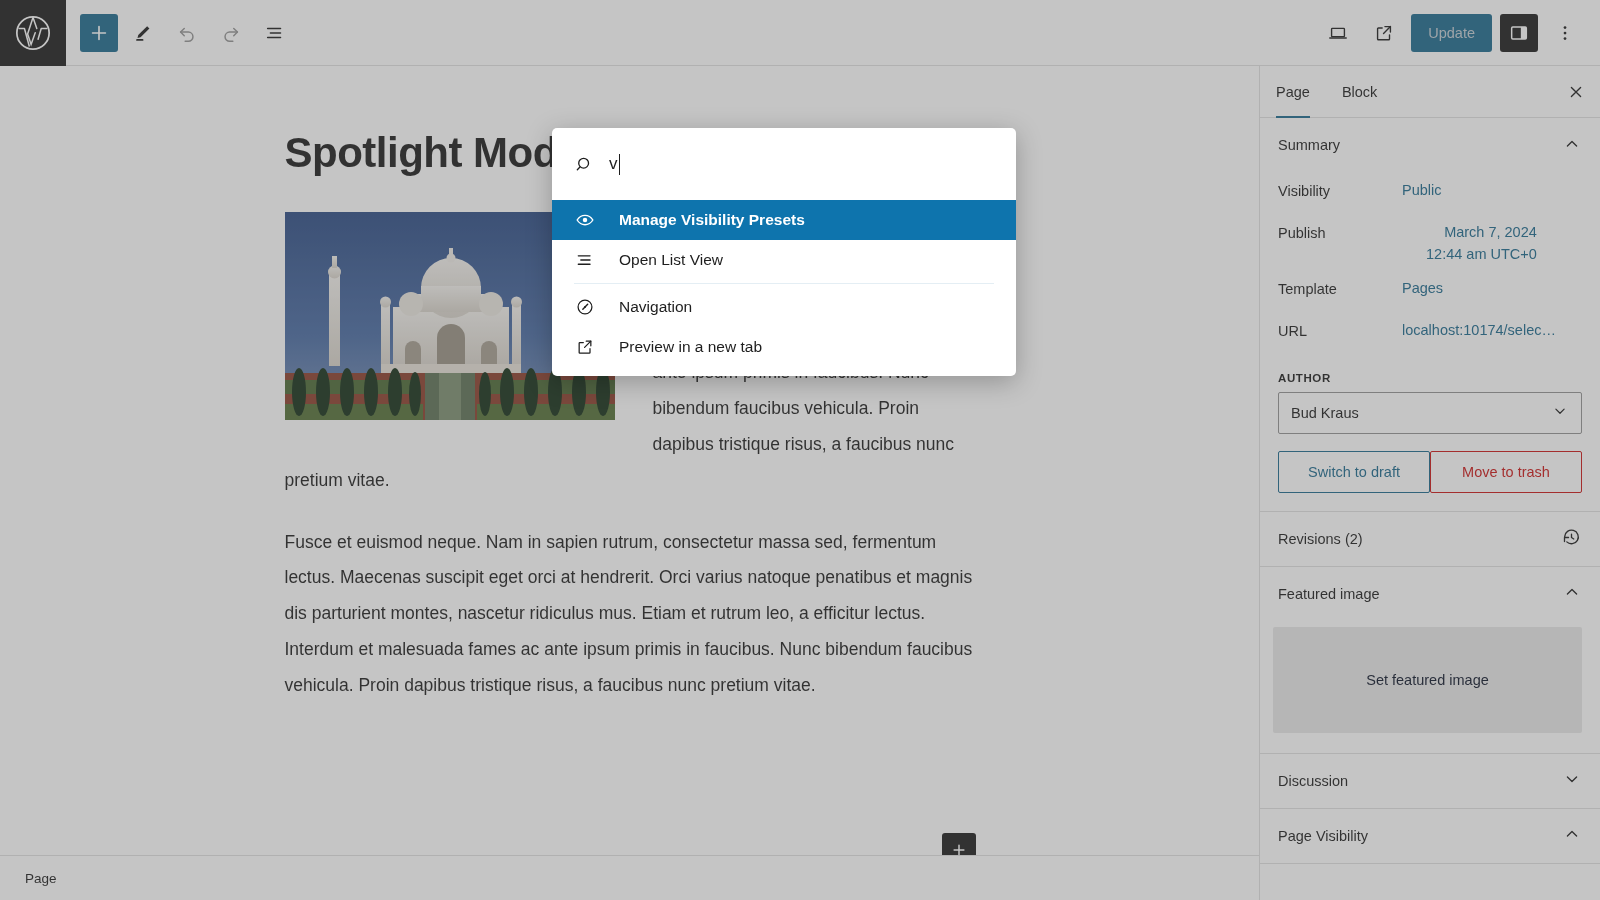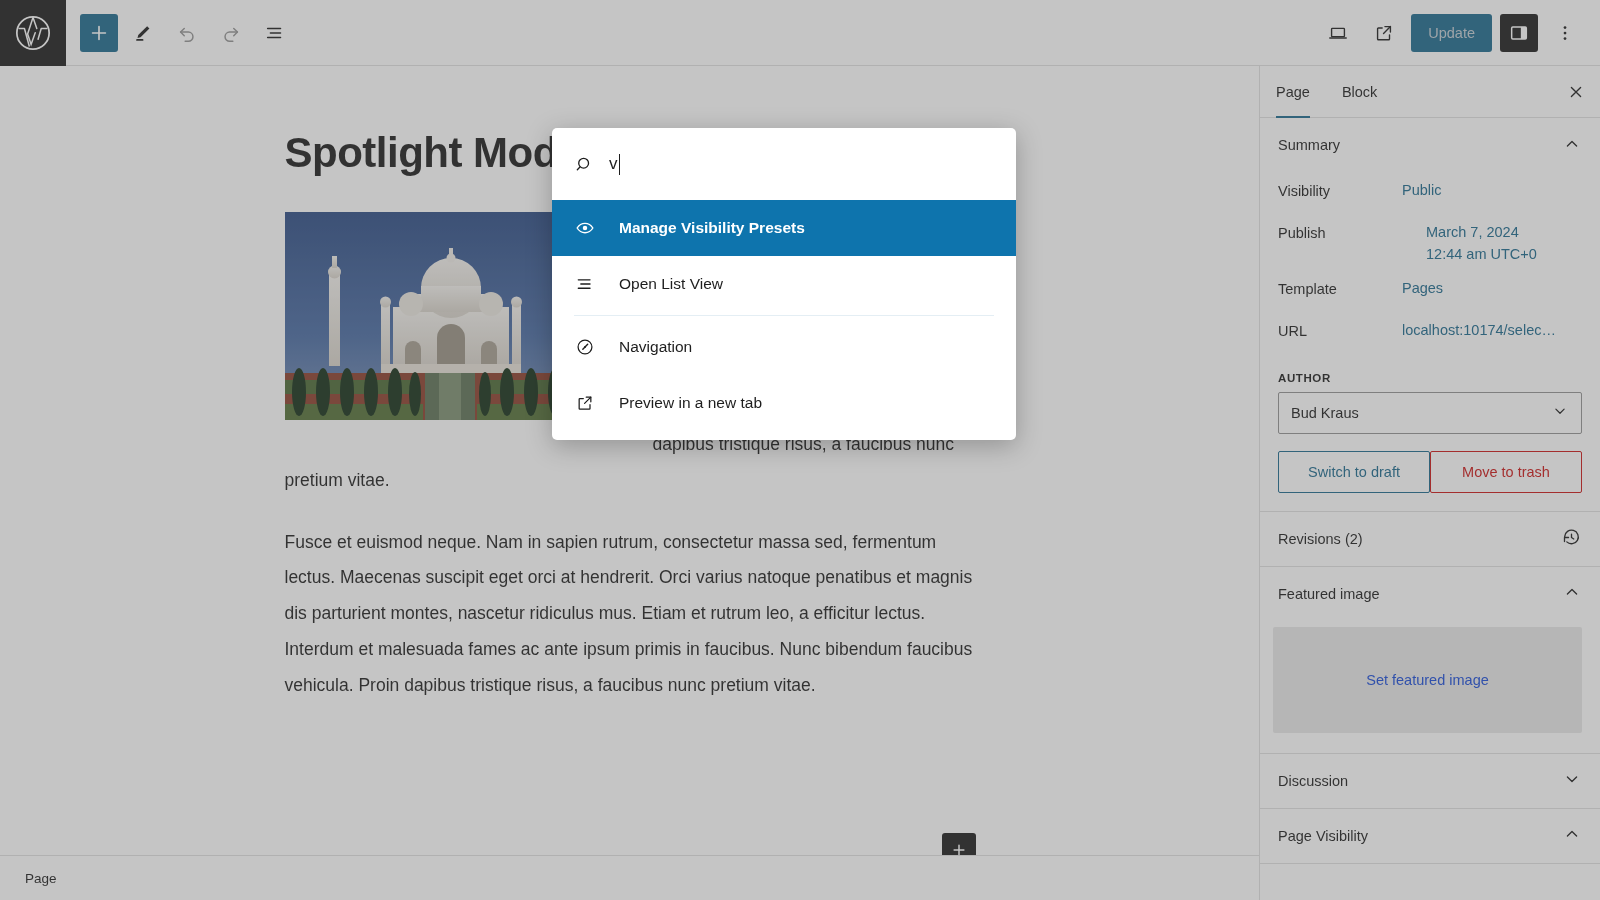--- a/index.html
+++ b/index.html
@@ -222,20 +222,21 @@
     font-size: 14.5px;
     color: #1e1e1e;
     line-height: 1.5;
     padding-top: 1px;
   }
   .sb-row-value {
     font-size: 14.5px;
     color: #1e6a8e;
     line-height: 1.5;
     cursor: pointer;
+    text-align: right;
   }
   .sb-row-value .sub { display: block; margin-left: 24px; }
 
   .sb-author-label {
     font-size: 11.5px;
     font-weight: bold;
     letter-spacing: 0.6px;
     color: #1e1e1e;
     text-transform: uppercase;
     padding: 6px 18px 8px 18px;
@@ -276,21 +277,21 @@
 
   .featured-box {
     margin: 6px 18px 20px 13px;
     height: 106px;
     background: #e8e8e8;
     border-radius: 2px;
     display: flex;
     align-items: center;
     justify-content: center;
     font-size: 14.5px;
-    color: #1d4ed8;
+    color: #0f172a;
     cursor: pointer;
   }
 
   
   .dim-overlay {
     position: absolute;
     inset: 0;
     background: rgba(90, 90, 90, 0.35);
     z-index: 20;
   }
@@ -323,21 +324,21 @@
     color: #1e1e1e;
   }
   .palette-caret {
     display: inline-block;
     width: 1.5px;
     height: 21px;
     background: #1e1e1e;
     margin-left: 1px;
   }
   .palette-item {
-    height: 56px;
+    height: 40px;
     display: flex;
     align-items: center;
     gap: 23px;
     padding: 0 22px;
     font-size: 15.5px;
     color: #1e1e1e;
     cursor: pointer;
   }
   .palette-item .picon { flex: none; display: flex; width: 22px; justify-content: center; }
   .palette-item.selected {

